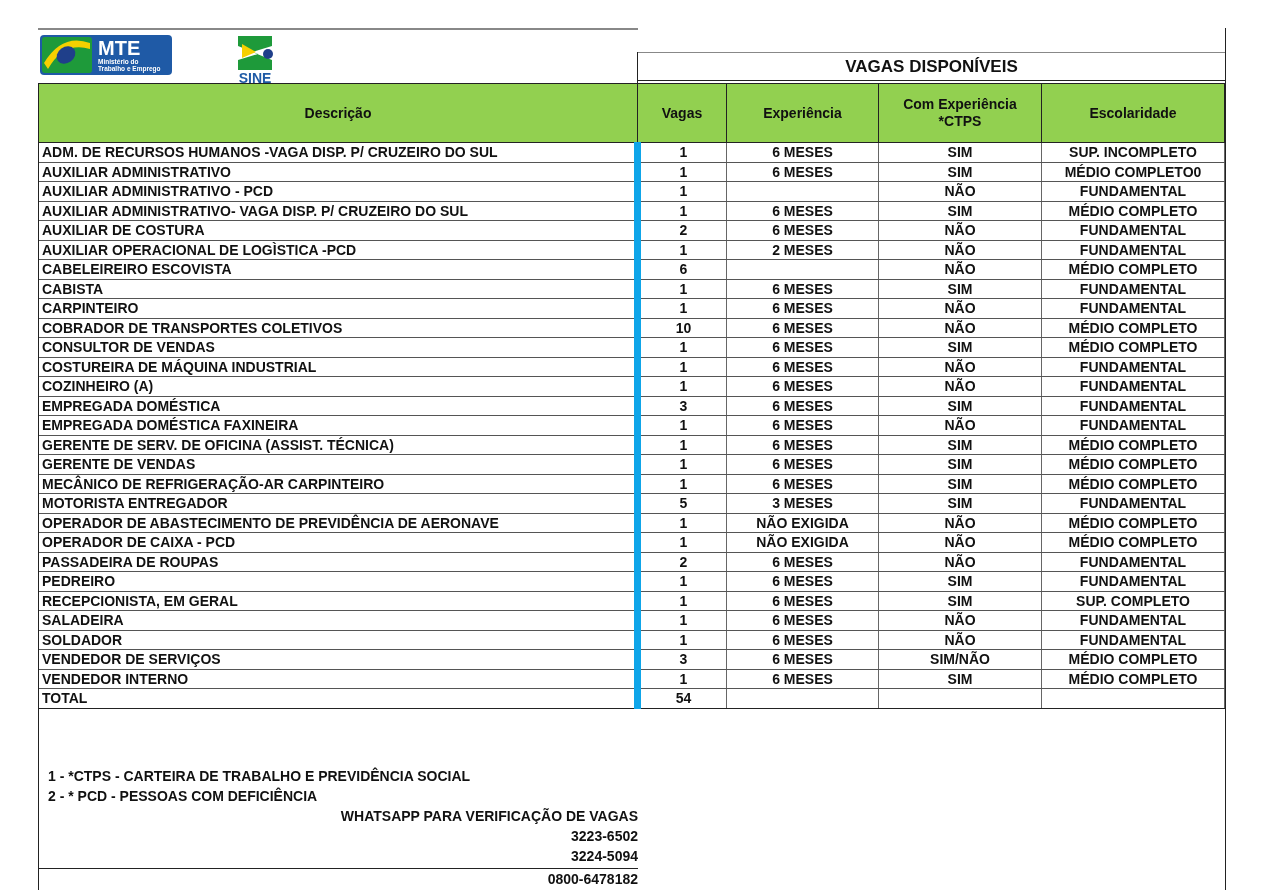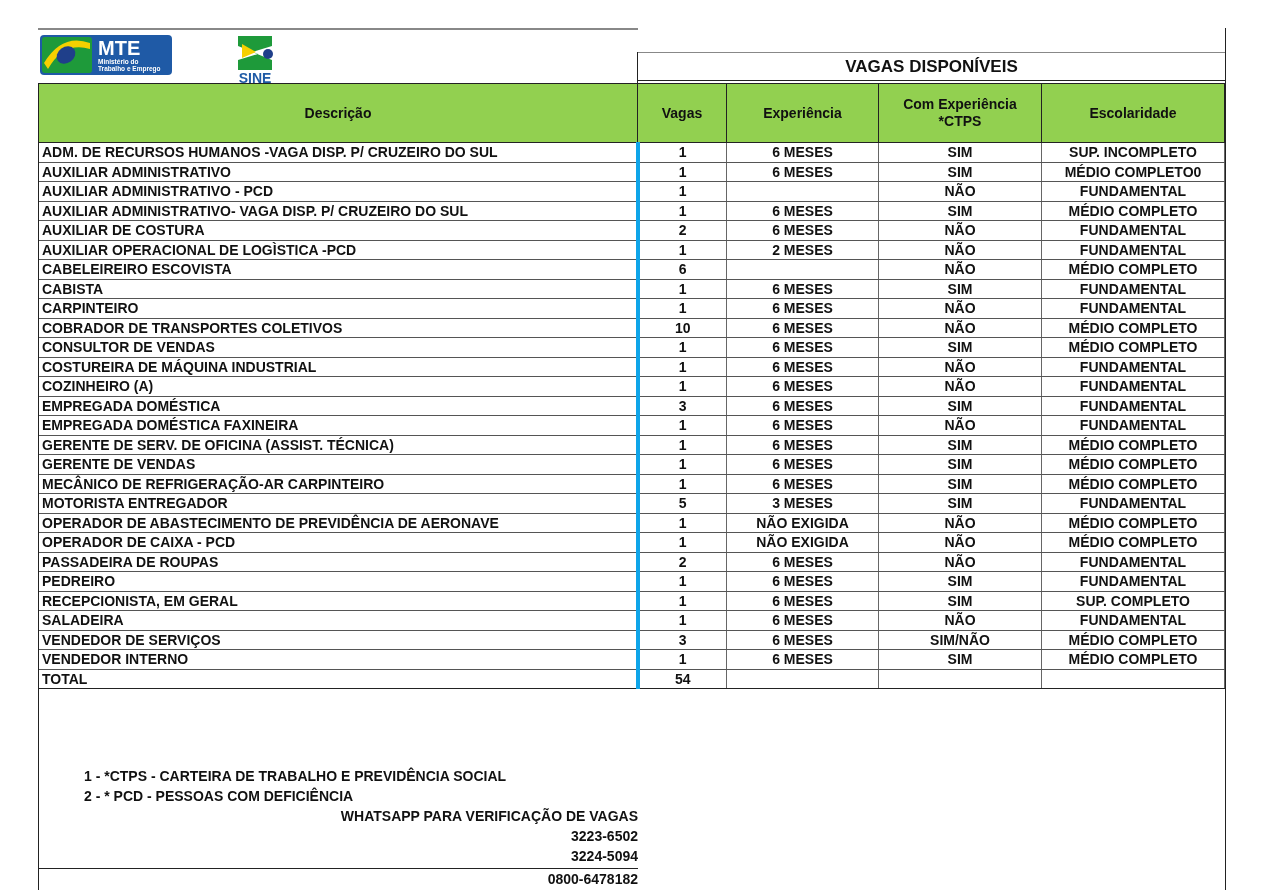--- a/index.html
+++ b/index.html
@@ -7,25 +7,25 @@
   .sheet { position: absolute; left: 38px; top: 28px; width: 1187px; height: 872px; border-right: 1px solid #222; border-bottom: 2px solid #888; }
   .logo-area { position: absolute; left: 0; top: 0; width: 600px; height: 55px; border-top: 2px solid #888; }
   .logo-mte { position: absolute; left: 2px; top: 3px; width: 132px; height: 44px; }
   .logo-sine { position: absolute; left: 190px; top: 2px; width: 54px; height: 54px; }
   .title-box { position: absolute; left: 599px; top: 0; width: 587px; height: 55px; border-left: 1px solid #222; margin-top: 24px; }
   .title-row { height: 27px; display: flex; align-items: center; justify-content: center; font-weight: bold; font-size: 17px; border-bottom: 1px solid #222; border-top: 1px solid #888; }
   .title-row.date { border-top: none; font-size: 11px; }
   table.vagas { position: absolute; left: 0; top: 55px; width: 1187px; border-collapse: collapse; table-layout: fixed; }
   table.vagas th { background: #92d050; font-weight: bold; font-size: 14px; height: 58px; border: 1px solid #222; text-align: center; padding: 0; line-height: 17px; }
   table.vagas td { font-weight: bold; font-size: 14px; height: 18.5px; border-top: 1px solid #555; border-bottom: 1px solid #555; border-left: 1px solid #222; border-right: 1px solid #666; padding: 0 3px; text-align: center; white-space: nowrap; line-height: 18px; }
-  table.vagas td.desc { text-align: left; border-right: 4px solid #0ea5e9; }
+  table.vagas td.desc { text-align: left; border-right: 7px solid #0ea5e9; }
   table.vagas tr.total td { border-bottom: 1px solid #222; }
   .c1 { width: 599px; } .c2 { width: 89px; } .c3 { width: 152px; } .c4 { width: 163px; } .c5 { width: 183px; }
   .notes { position: absolute; left: 0; top: 738px; width: 600px; font-weight: bold; font-size: 14px; }
-  .note-line { height: 20px; line-height: 20px; padding-left: 2px; margin-left: 44px; }
+  .note-line { height: 20px; line-height: 20px; padding-left: 10px; }
   .center-line { text-align: right; height: 20px; line-height: 20px; }
   .sep { border-top: 1px solid #222; margin-top: 2px; }
   .left-border { position: absolute; left: 0; top: 55px; width: 1px; height: 817px; background: #222; }
 </style>
 </head>
 <body>
 
 <div class="sheet">
   <div class="logo-area">
     <svg class="logo-mte" viewBox="0 0 132 44">
@@ -237,20 +237,27 @@
           <td>SUP. COMPLETO</td>
         </tr>
         <tr>
           <td class="desc">SALADEIRA</td>
           <td>1</td>
           <td>6 MESES</td>
           <td>NÃO</td>
           <td>FUNDAMENTAL</td>
         </tr>
         <tr>
+          <td class="desc">SOLDADOR</td>
+          <td>1</td>
+          <td>6 MESES</td>
+          <td>NÃO</td>
+          <td>FUNDAMENTAL</td>
+        </tr>
+        <tr>
           <td class="desc">VENDEDOR DE SERVIÇOS</td>
           <td>3</td>
           <td>6 MESES</td>
           <td>SIM/NÃO</td>
           <td>MÉDIO COMPLETO</td>
         </tr>
         <tr>
           <td class="desc">VENDEDOR INTERNO</td>
           <td>1</td>
           <td>6 MESES</td>

